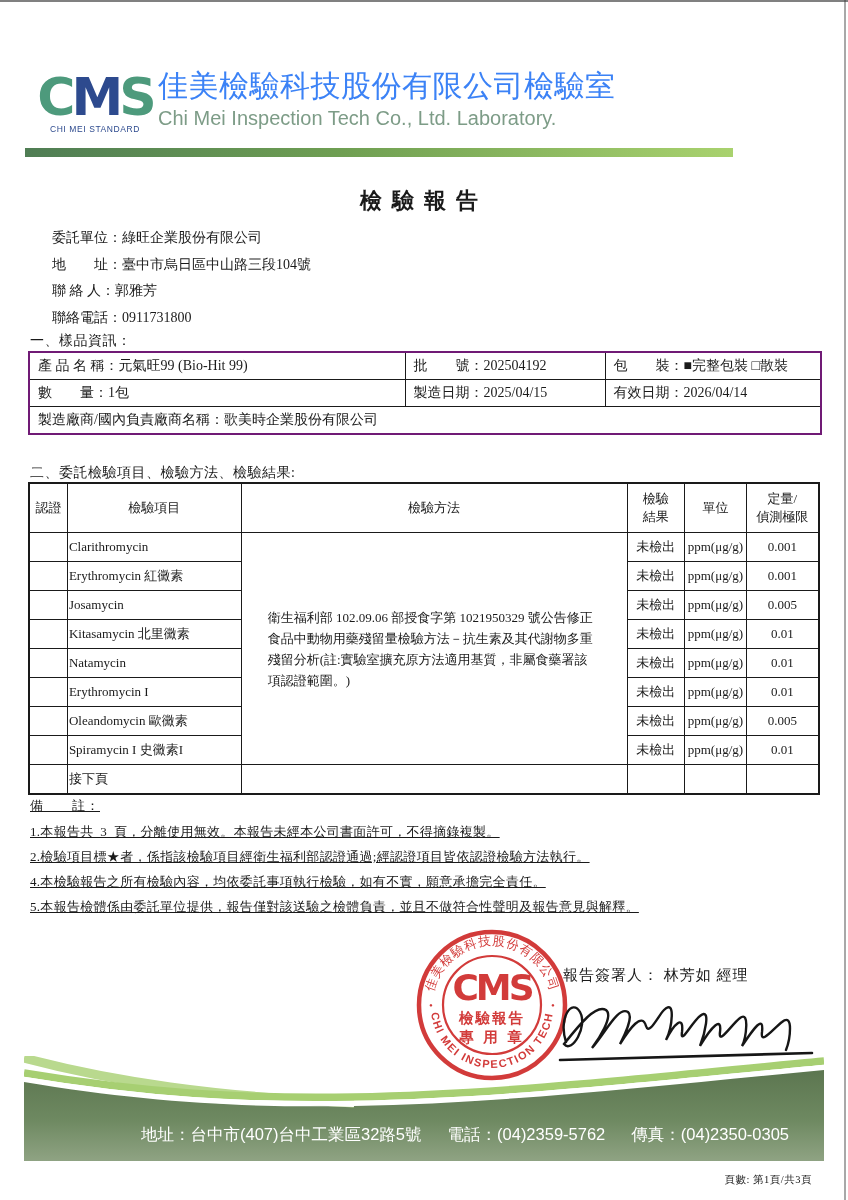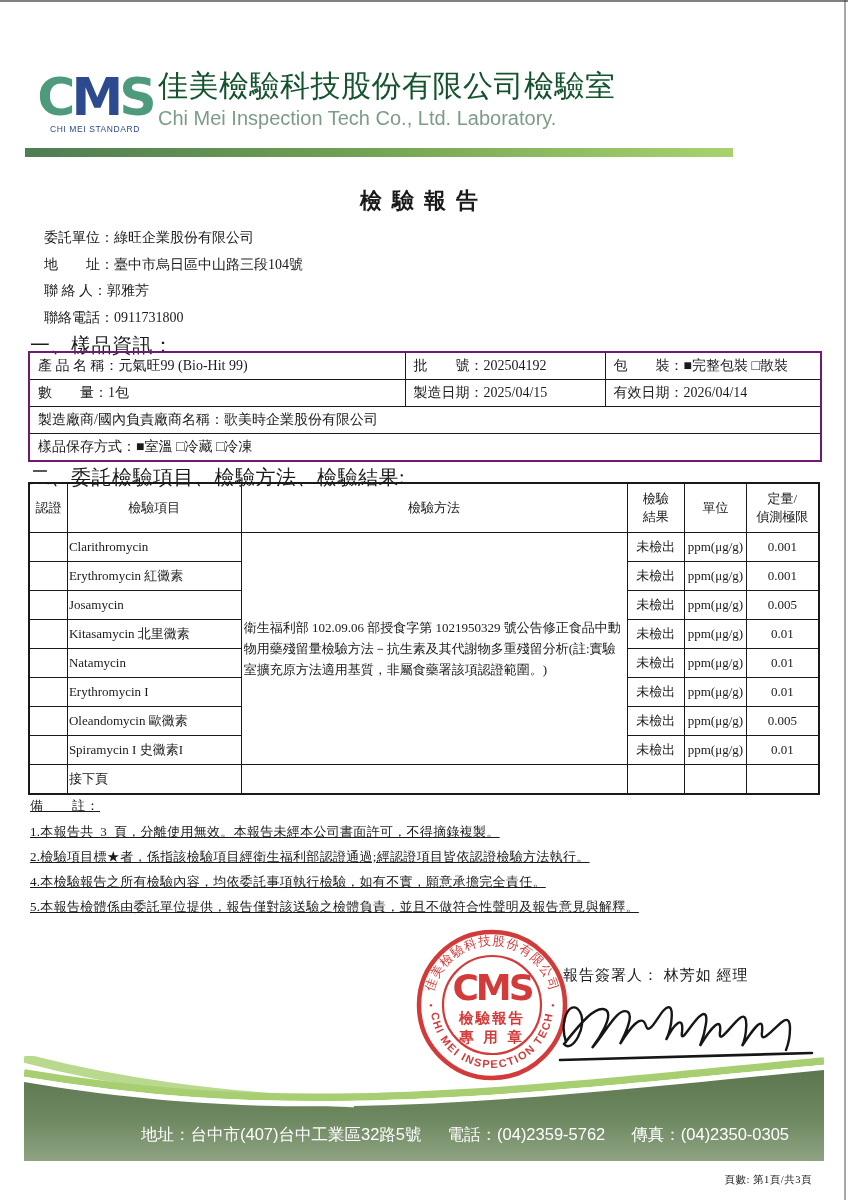--- a/index.html
+++ b/index.html
@@ -8,44 +8,44 @@
   .edge-top{position:absolute;top:0;left:0;width:100%;height:2px;background:#4a4a4a;opacity:.7;}
   .edge-right{position:absolute;top:0;right:2px;width:2px;height:100%;background:#3f3f3f;opacity:.45;}
 
   
   .logo{position:absolute;left:36px;top:72px;width:118px;text-align:center;}
   .logo-letters{font-family:"DejaVu Sans",sans-serif;font-weight:900;font-size:52px;line-height:50px;letter-spacing:-4px;}
   .logo-letters .g{color:#4d9a7c;}
   .logo-letters .b{color:#2d4a8e;}
   .logo-sub{font-family:"Liberation Sans",sans-serif;font-size:8.5px;color:#2d4a8e;letter-spacing:.6px;margin-top:2px;white-space:nowrap;}
   .company{position:absolute;left:158px;top:66px;}
-  .company-zh{font-family:"Liberation Sans","DejaVu Sans",sans-serif;font-size:30px;color:#14532d;letter-spacing:.5px;line-height:40px;}
+  .company-zh{font-family:"Liberation Sans","DejaVu Sans",sans-serif;font-size:30px;color:#3b82f6;letter-spacing:.5px;line-height:40px;}
   .company-en{font-family:"Liberation Sans","DejaVu Sans",sans-serif;font-size:20px;color:#7d9c87;margin-top:1px;}
   .header-bar{position:absolute;left:25px;top:148px;width:708px;height:9px;background:linear-gradient(90deg,#4f7d54 0%,#6f9f52 45%,#a9d26e 100%);}
 
   .doc-title{position:absolute;top:186px;left:0;width:100%;text-align:center;font-size:22px;font-weight:bold;letter-spacing:10px;}
 
-  .info-left{position:absolute;left:44px;top:229px;font-size:14px;}
+  .info-left{position:absolute;left:52px;top:229px;font-size:14px;}
   .info-right{position:absolute;left:556px;top:229px;font-size:14px;}
   .info-row{height:19px;margin-bottom:7.5px;white-space:nowrap;}
 
-  .sec-heading{position:absolute;left:30px;font-size:20px;letter-spacing:.5px;}
+  .sec-heading{position:absolute;left:30px;font-size:14px;letter-spacing:.5px;}
   .sec1{top:332px;} .sec2{top:464px;}
 
   table{border-collapse:collapse;table-layout:fixed;}
   td,th{border:1px solid #1a1a1a;font-weight:normal;overflow:hidden;}
   .sample-table{position:absolute;left:28px;top:351px;width:792px;border:2px solid #701a75;}
   .sample-table td{font-size:14px;padding:3px 8px;height:20px;white-space:nowrap;}
   .result-table{position:absolute;left:28px;top:482px;width:792px;border:2px solid #1a1a1a;}
   .result-table th{font-size:13px;height:46px;text-align:center;white-space:pre-line;line-height:18px;}
   .result-table td{font-size:13px;height:26px;}
   .item-cell{text-align:left;}
   .center{text-align:center;}
   .unit-cell{font-size:10.5px;text-align:center;}
-  .method-cell{padding:6px 2px;font-size:13px;line-height:21px;text-align:left;vertical-align:middle;}
+  .method-cell{padding:6px 26px;font-size:13px;line-height:21px;text-align:left;vertical-align:middle;}
 
   .notes{position:absolute;left:30px;top:797px;width:794px;font-size:13px;text-decoration:underline;}
   .notes-label{margin-bottom:8px;letter-spacing:1px;}
   .note{margin-bottom:7px;letter-spacing:.3px;}
   .note.big{font-size:17.5px;margin:1px 0 6px;letter-spacing:.5px;}
 
   .stamp{position:absolute;left:413px;top:926px;width:158px;height:158px;}
   .signer{position:absolute;left:563px;top:966px;font-size:15px;letter-spacing:1px;white-space:nowrap;}
   .sig{position:absolute;left:552px;top:988px;}
 
@@ -94,23 +94,20 @@
       <td><span>批　　號：</span><span>202504192</span></td>
       <td><span>包　　裝：</span><span>■完整包裝 □散裝</span></td>
     </tr>
     <tr>
       <td><span>數　　量：</span><span>1包</span></td>
       <td><span>製造日期：</span><span>2025/04/15</span></td>
       <td><span>有效日期：</span><span>2026/04/14</span></td>
     </tr>
     <tr>
       <td colspan="3"><span>製造廠商/國內負責廠商名稱：</span><span>歌美時企業股份有限公司</span></td>
-    </tr>
-    <tr>
-      <td colspan="3"><span>樣品保存方式：</span><span>■室溫 □冷藏 □冷凍</span></td>
     </tr>
   </tbody>
     </table>
 
   <div class="sec-heading sec2">二、委託檢驗項目、檢驗方法、檢驗結果:</div>
   <table class="result-table">
     <colgroup>
         <col style="width:38px">
         <col style="width:172px">
         <col style="width:382px">

